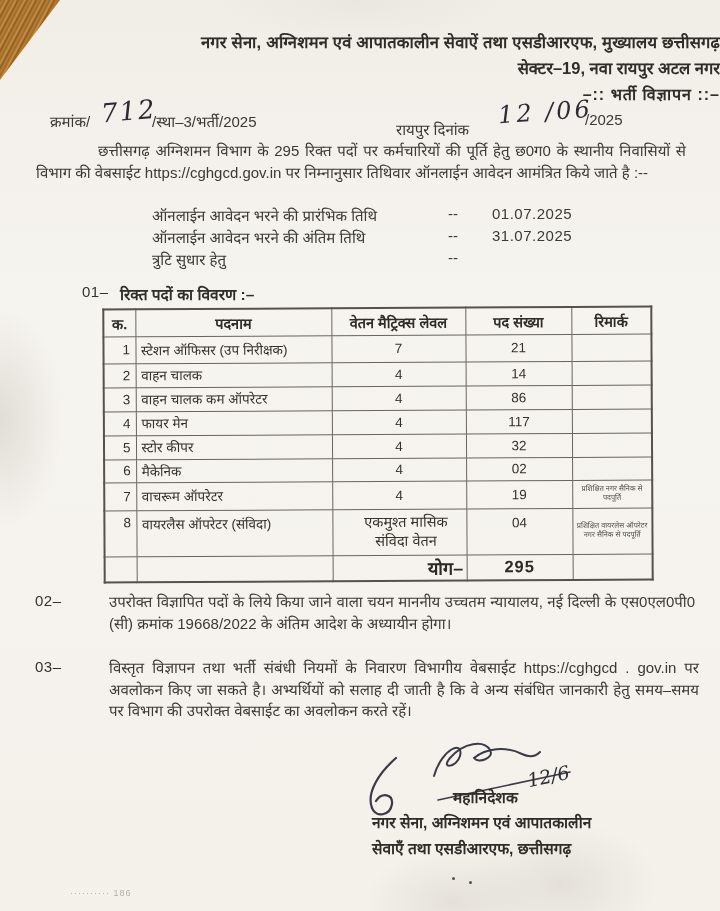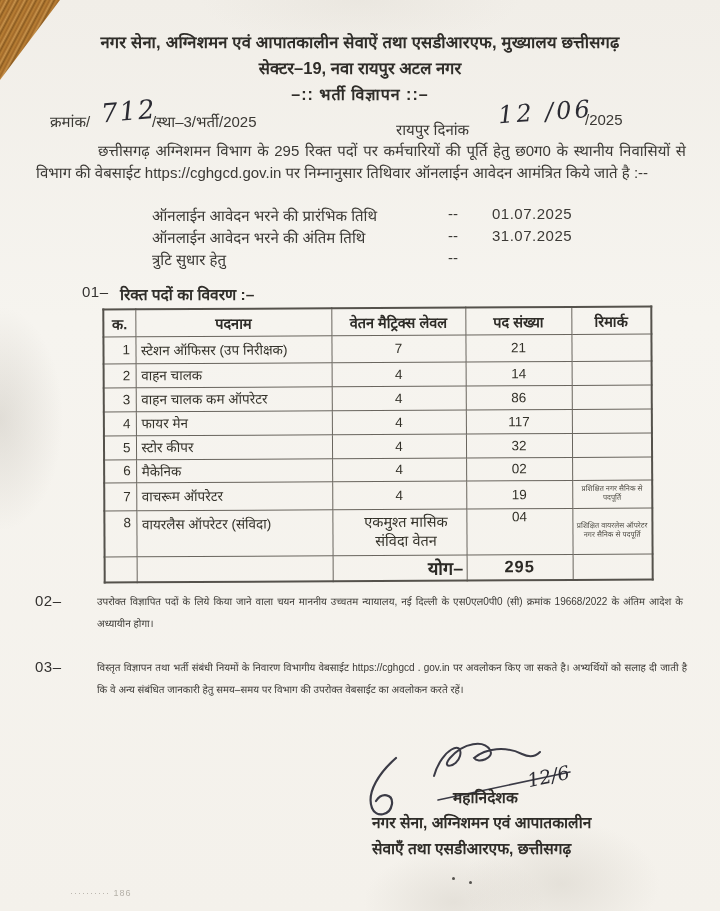--- a/index.html
+++ b/index.html
@@ -13,21 +13,21 @@
       radial-gradient(200px 60px at 50% 0%, rgba(215,210,200,.25), transparent 80%),
       linear-gradient(180deg,#f1eee8 0%,#f6f4ef 35%,#f4f1eb 100%);
     color:#3a3834;
   }
   .wood-corner{
     position:absolute;left:0;top:0;width:70px;height:88px;
     clip-path:polygon(0 0,60px 0,0 80px);
     background:repeating-linear-gradient(118deg,#8a5a20 0px,#b97f35 2px,#a06828 4px,#cb9následující 0);
     background:repeating-linear-gradient(118deg,#8a5a20 0px,#b97f35 2px,#a06828 4px,#c8924a 6px,#8a5a20 8px);
   }
-  .center-line{position:absolute;left:0;width:100%;text-align:center;color:#2f2d29;}
+  .center-line{position:absolute;left:0;width:100%;text-align:right;color:#2f2d29;}
   .hl1{top:30px;font-size:16.5px;font-weight:700;letter-spacing:.2px;}
   .hl2{top:56px;font-size:16.5px;font-weight:700;}
   .hl3{top:83px;font-size:16px;font-weight:700;letter-spacing:1px;}
   .abs{position:absolute;}
   .printed{font-size:15px;color:#3a3834;}
   .hw{font-style:italic;color:#2b2b33;font-family:"DejaVu Serif","Liberation Serif",serif;}
   .ref-number{left:101px;top:96px;font-size:26px;transform:rotate(-5deg);letter-spacing:2px;}
   .date-number{left:498px;top:98px;font-size:24px;transform:rotate(-4deg);letter-spacing:3px;}
   .intro{left:36px;top:140px;width:650px;text-align:justify;text-indent:62px;
          font-size:15px;line-height:22px;color:#3b3935;}
@@ -42,21 +42,21 @@
   td,th{border:1px solid #69655e;overflow:hidden;vertical-align:middle;
         font-size:13.5px;color:#333129;padding:0 3px;}
   table{border:2px solid #55524c;}
   th{font-size:14.5px;font-weight:700;color:#2e2c28;}
   .c-sn{text-align:right;padding-right:5px;}
   .c-post{text-align:left;padding-left:5px;}
   .c-mid{text-align:center;}
   .c-remark{font-size:7.3px;line-height:8.6px;text-align:center;color:#4a4840;padding:1px 2px;}
   .total-label{font-size:18px;font-weight:700;text-align:right;color:#2c2a26;}
   .total-val{font-size:16.5px;font-weight:700;text-align:center;letter-spacing:1px;color:#2c2a26;}
-  .para{position:absolute;text-align:justify;font-size:10px;line-height:21.5px;color:#3b3935;}
+  .para{position:absolute;text-align:justify;font-size:15px;line-height:21.5px;color:#3b3935;margin-left:12px;}
   .sig-text{color:#2f2d29;}
   .sig-desig{left:453px;top:786px;font-size:15.5px;font-weight:600;}
   .sig-org{left:372px;width:264px;text-align:left;font-size:15.5px;font-weight:700;}
   .sig-date{left:527px;top:765px;font-size:19px;transform:rotate(-12deg);}
   .faint-mark{left:70px;top:888px;font-size:9px;color:#8a857b;opacity:.6;
               filter:blur(.3px);letter-spacing:1px;}
   .speck{position:absolute;width:3px;height:3px;border-radius:50%;background:#2e2c28;opacity:.8;}
   svg{display:block;}
 </style>
 </head>
@@ -162,21 +162,21 @@
         <td class="c-sn">7</td>
         <td class="c-post">वाचरूम ऑपरेटर</td>
         <td class="c-mid">4</td>
         <td class="c-mid">19</td>
         <td class="c-remark">प्रशिक्षित नगर सैनिक से पदपूर्ति</td>
       </tr>
       <tr style="height:46px">
         <td class="c-sn" style="vertical-align:top;padding-top:4px;">8</td>
         <td class="c-post" style="vertical-align:top;padding-top:4px;">वायरलैस ऑपरेटर (संविदा)</td>
         <td class="c-mid" style="font-size:14.5px;line-height:19px;padding-left:16px;">एकमुश्त मासिक संविदा वेतन</td>
-        <td class="c-mid" style="vertical-align:top;">04</td>
+        <td class="c-mid" style="vertical-align:top;padding-top:6px;">04</td>
         <td class="c-remark">प्रशिक्षित वायरलेस ऑपरेटर नगर सैनिक से पदपूर्ति</td>
       </tr>
       <tr style="height:25px">
         <td></td>
         <td></td>
         <td class="total-label">योग–</td>
         <td class="total-val">295</td>
         <td></td>
       </tr>
     </tbody>

